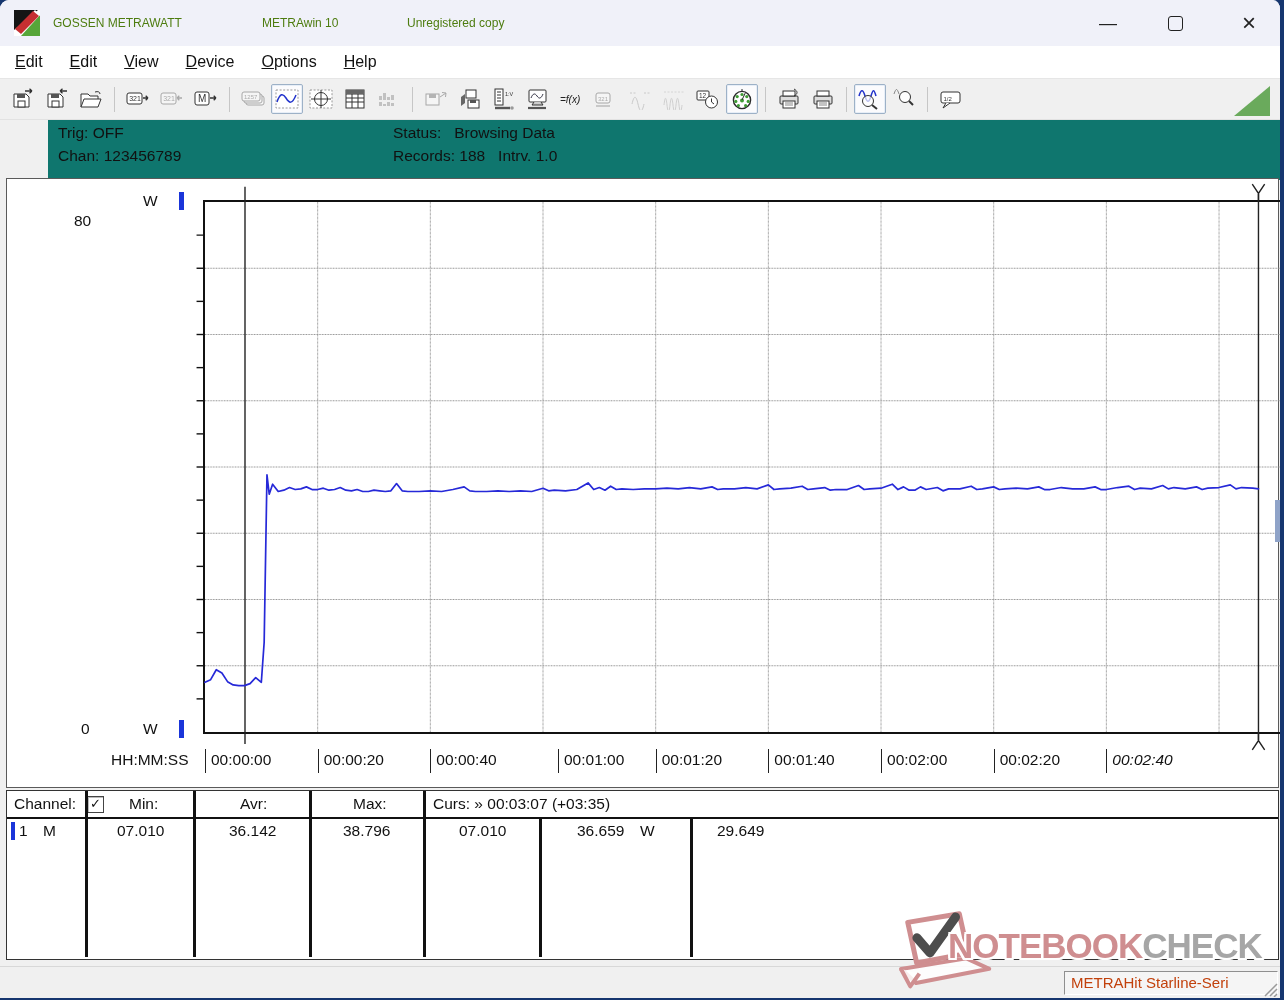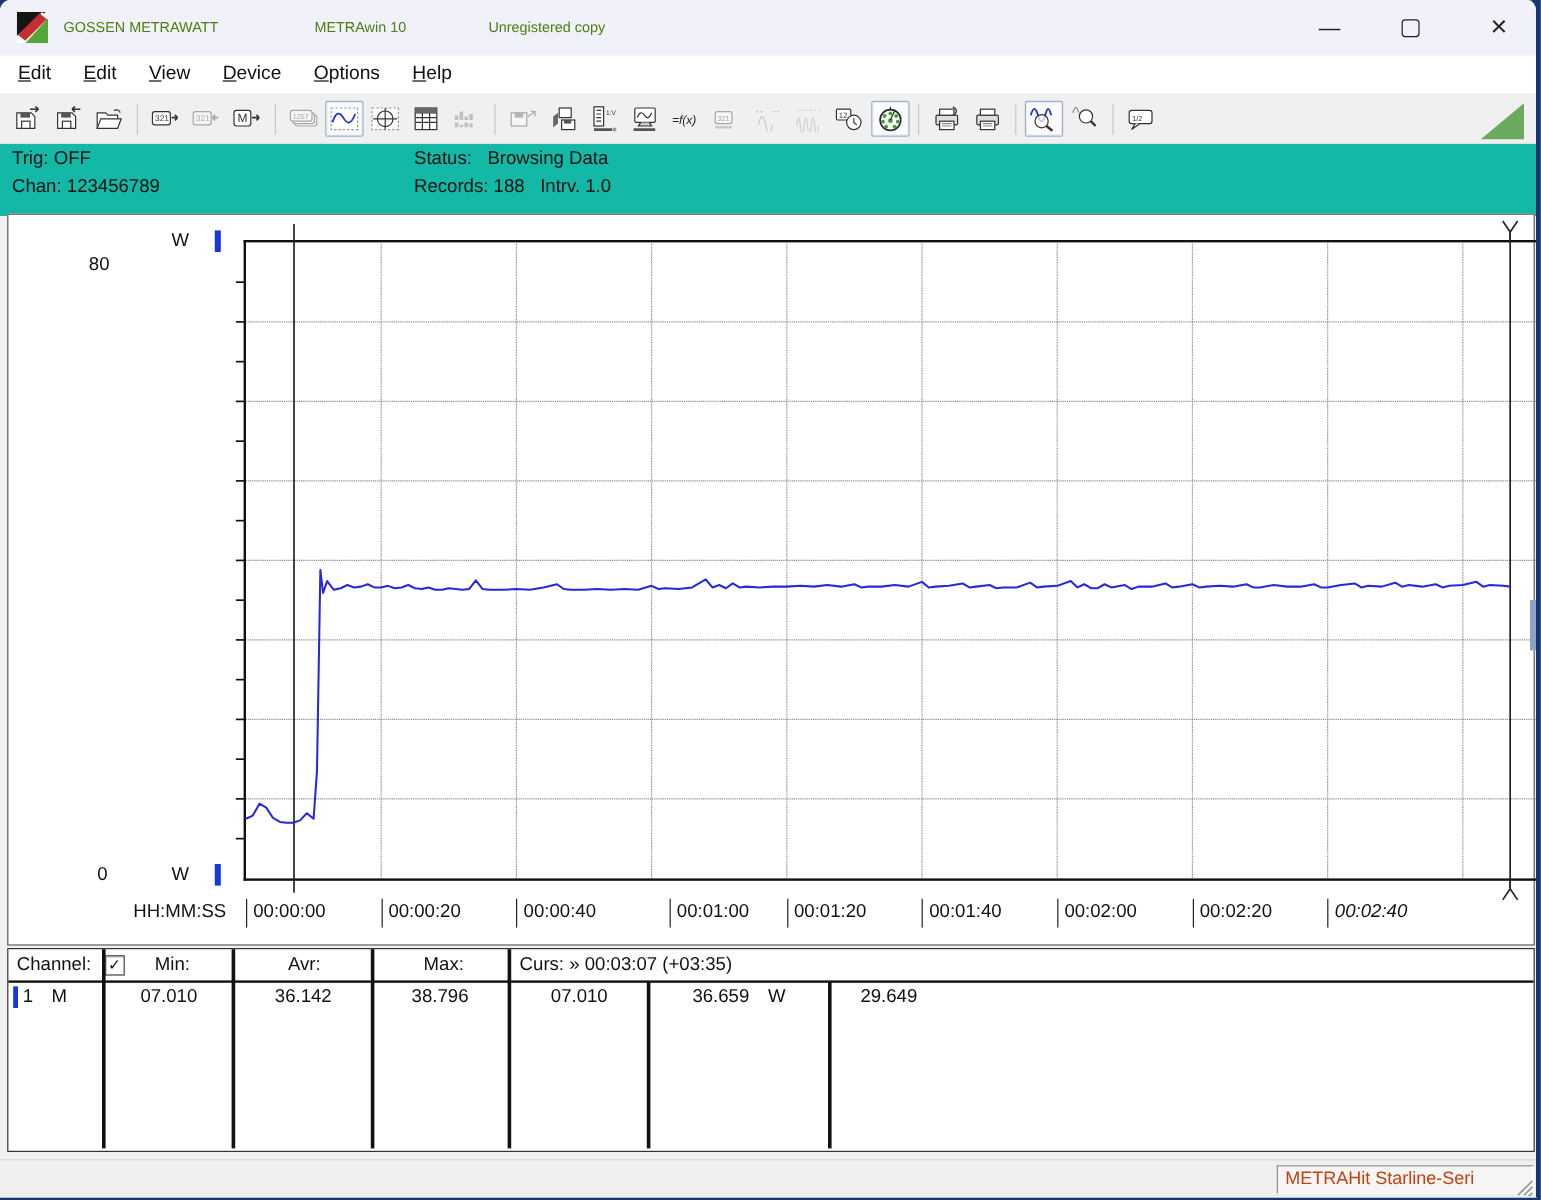--- a/index.html
+++ b/index.html
@@ -24,21 +24,21 @@
   .menu-item span::first-letter{text-decoration:underline;}
   
   #toolbar{height:40px;background:#f0f0f0;display:flex;align-items:center;padding-left:6px;position:relative;border-bottom:1px solid #e2e2e2;}
   .tbtn{width:30px;height:28px;margin:0 1px;display:flex;align-items:center;justify-content:center;border:1px solid transparent;border-radius:2px;}
   .tbtn svg{width:24px;height:22px;}
   .tbtn.disabled{opacity:.38;filter:grayscale(1);}
   .tbtn.active{background:#fbfbfd;border:1px solid #9db1c7;box-shadow:inset 0 0 0 1px #e7eef7;}
   .tsep{width:1px;height:25px;background:#c6c6c6;margin:0 6px;}
   #tb-triangle{position:absolute;right:10px;top:7px;width:0;height:0;border-left:36px solid transparent;border-bottom:30px solid #6aaa5c;}
   
-  #statuspanel{height:60px;background:#14b8a6;position:relative;font-size:15.5px;color:#111;}
+  #statuspanel{height:60px;background:#0f766e;position:relative;font-size:15.5px;color:#111;margin-left:48px;}
   .sp{position:absolute;white-space:pre;}
   
   #chartpanel{position:absolute;left:6px;top:178px;width:1271px;height:608px;background:#ffffff;border:1px solid #5a5a5a;}
   #plotbox{position:absolute;left:196px;top:21px;width:1076px;height:530px;border-top:2px solid #111;border-bottom:2px solid #111;border-left:2px solid #111;}
   #plot-svg{position:absolute;left:0;top:0;width:100%;height:100%;overflow:visible;}
   .grid{stroke:#8f8f8f;stroke-width:1;}
   .gh{stroke-dasharray:0.9 0.68;}
   .gv{stroke-dasharray:0.78 0.58;}
   .tick{stroke:#111;stroke-width:1.4;}
   .cursor{stroke:#222;stroke-width:1.4;fill:none;}
@@ -418,14 +418,27 @@
 
   <div id="statusbar">
     <div id="dev-field">METRAHit Starline-Seri</div>
     <svg id="grip" viewBox="0 0 14 14">
       <path d="M13 1L1 13M13 6L6 13M13 11l-3 3" stroke="#9a9a9a" stroke-width="1.5" fill="none"></path>
     </svg>
   </div>
 
   <div id="rnotch"></div>
 
+  <div id="watermark">
+    <svg width="110" height="86" viewBox="0 0 110 86">
+      <g transform="rotate(-4 55 43)">
+        <path d="M22 10L74 5l6 40-52 6z" fill="#ffffff" fill-opacity="0.85" stroke="#cf8e90" stroke-width="5" stroke-linejoin="round"></path>
+        <path d="M12 56l66-6 22 12-74 9z" fill="#ffffff" fill-opacity="0.85" stroke="#cf8e90" stroke-width="4" stroke-linejoin="round"></path>
+        <path d="M12 56l8 18 10-12" fill="#ffffff" fill-opacity="0.85" stroke="#cf8e90" stroke-width="4" stroke-linejoin="round"></path>
+        <path d="M30 26l12 16L70 8" fill="none" stroke="#4d4d4d" stroke-width="9" stroke-linecap="round" stroke-linejoin="round"></path>
+      </g>
+    </svg>
+    <div id="wm-text">
+      <span class="red">NOTEBOOK</span><span class="gray">CHECK</span>
+    </div>
+  </div>
 
 </div>
 
 </body></html>

